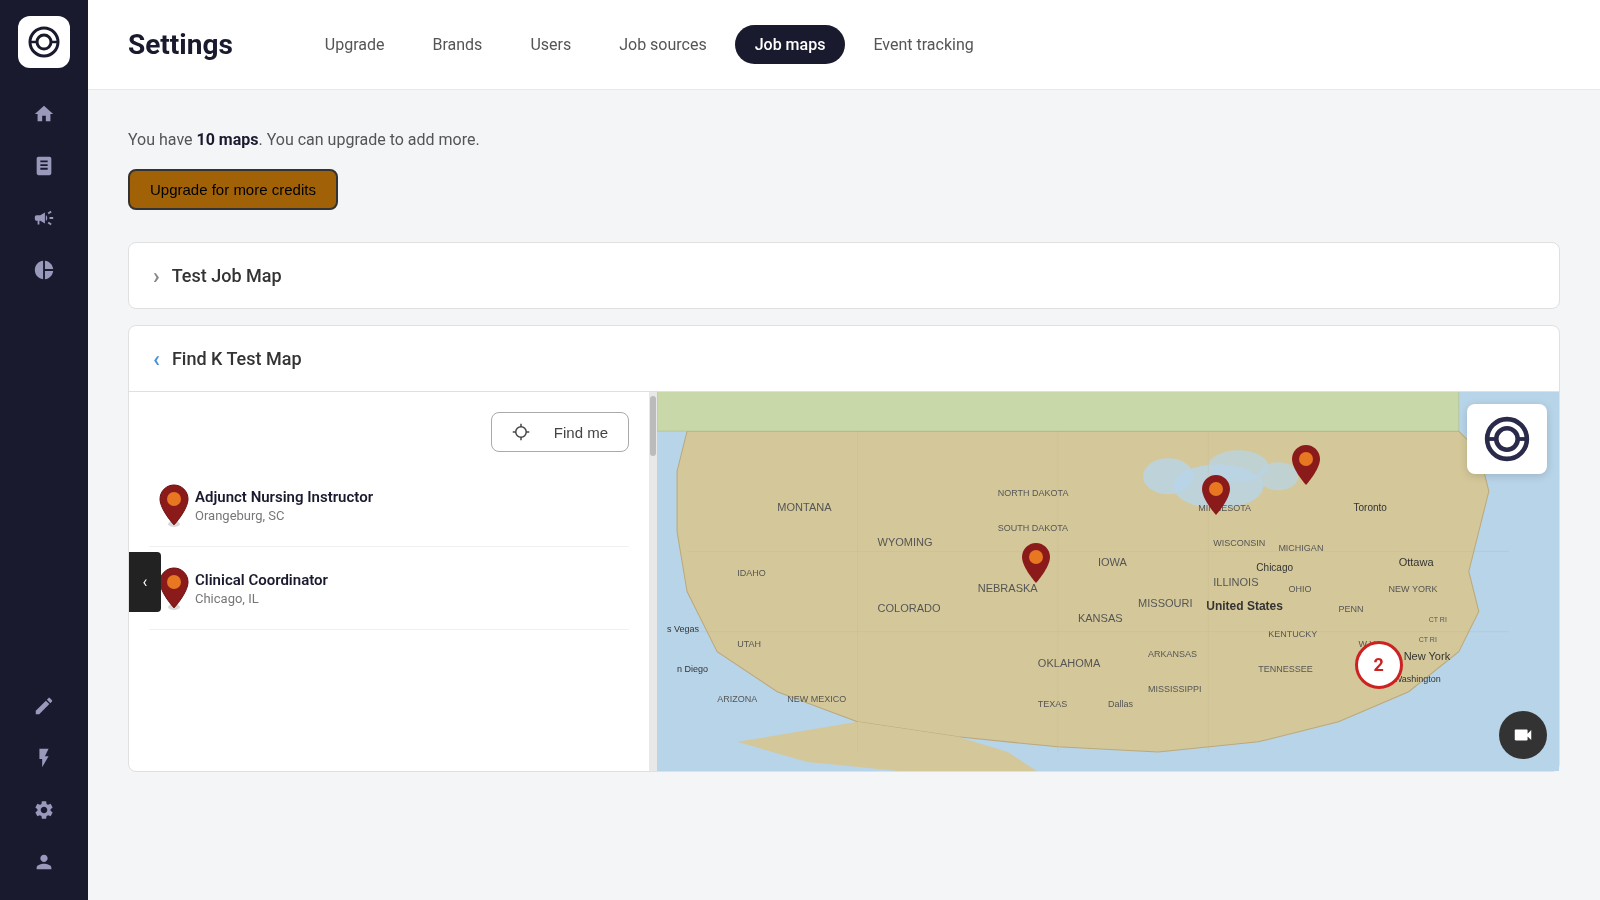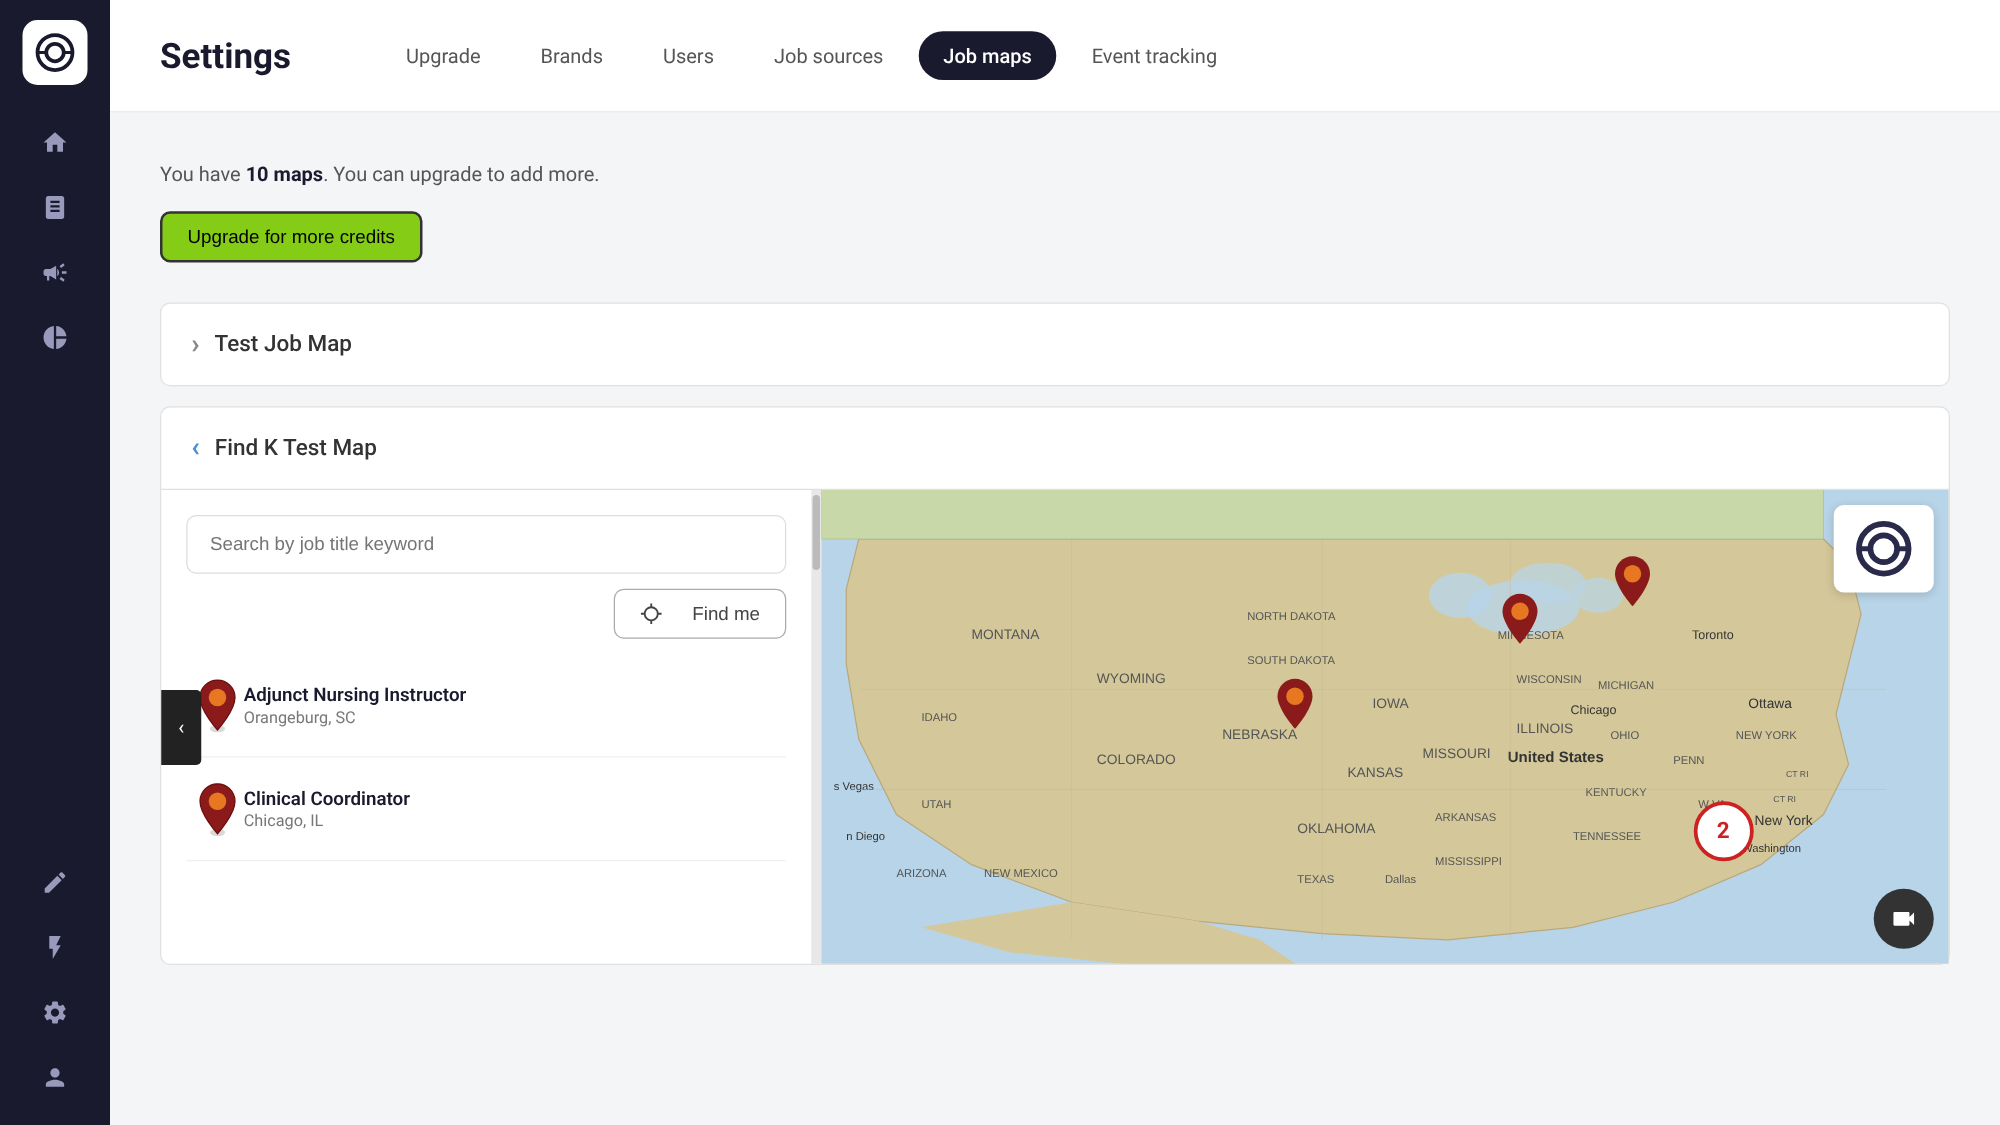--- a/index.html
+++ b/index.html
@@ -101,21 +101,21 @@
     .maps-description strong {
       font-weight: 700;
       color: #1a1a2e;
     }
 
     .upgrade-btn {
       display: inline-block;
       padding: 10px 20px;
       border: 2px solid #333;
       border-radius: 8px;
-      background: #84cc16;
+      background: #a16207;
       font-size: 15px;
       font-weight: 500;
       cursor: pointer;
       margin-bottom: 32px;
     }
 
     
     .map-item {
       background: white;
       border: 1px solid #e0e0e0;
@@ -413,21 +413,20 @@
     
     <div class="map-item">
       <div class="map-header">
         <span class="map-chevron open" style="font-size:22px; font-weight:700; color:#4a90d9;">‹</span>
         <span class="map-title">Find K Test Map</span>
       </div>
 
       <div class="map-content">
 
         <div class="map-sidebar-panel">
-          <input class="search-input" type="text" placeholder="Search by job title keyword" style="">
 
 
           <button class="find-me-btn">
             <svg width="18" height="18" viewBox="0 0 24 24" fill="none" stroke="currentColor" stroke-width="2">
               <circle cx="12" cy="12" r="7"></circle>
               <line x1="12" y1="1" x2="12" y2="5"></line>
               <line x1="12" y1="19" x2="12" y2="23"></line>
               <line x1="1" y1="12" x2="5" y2="12"></line>
               <line x1="19" y1="12" x2="23" y2="12"></line>
             </svg>

